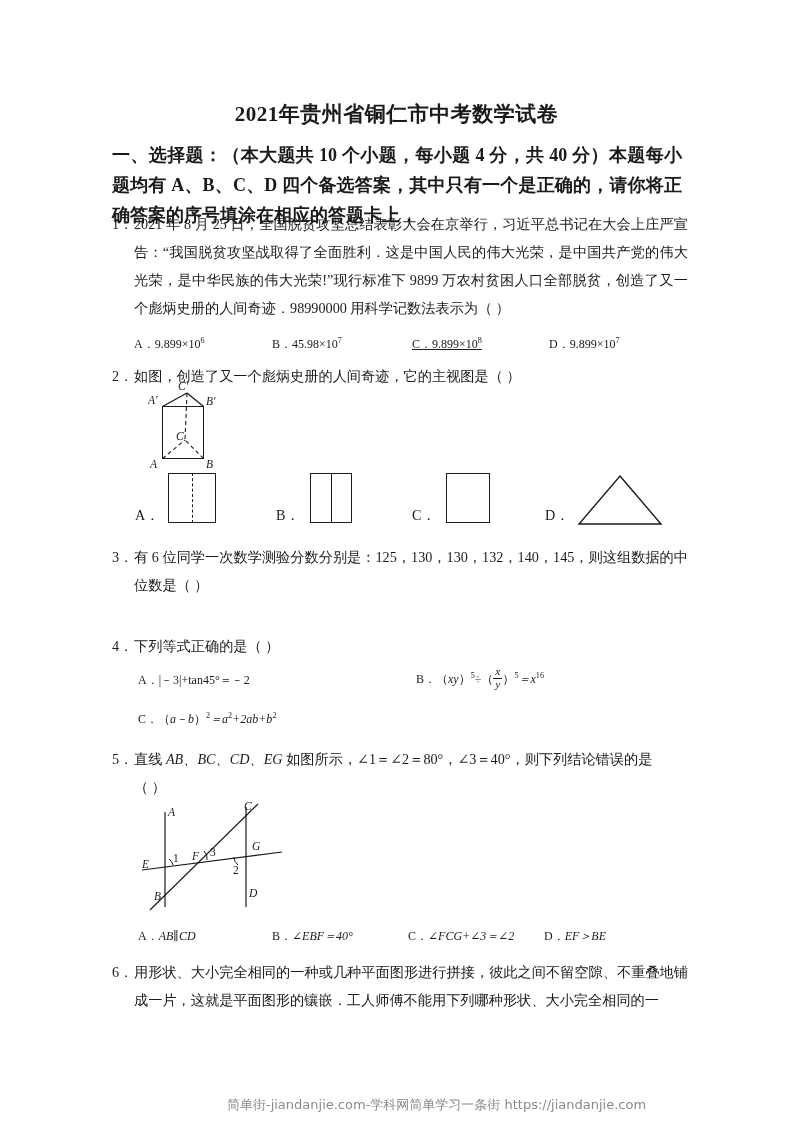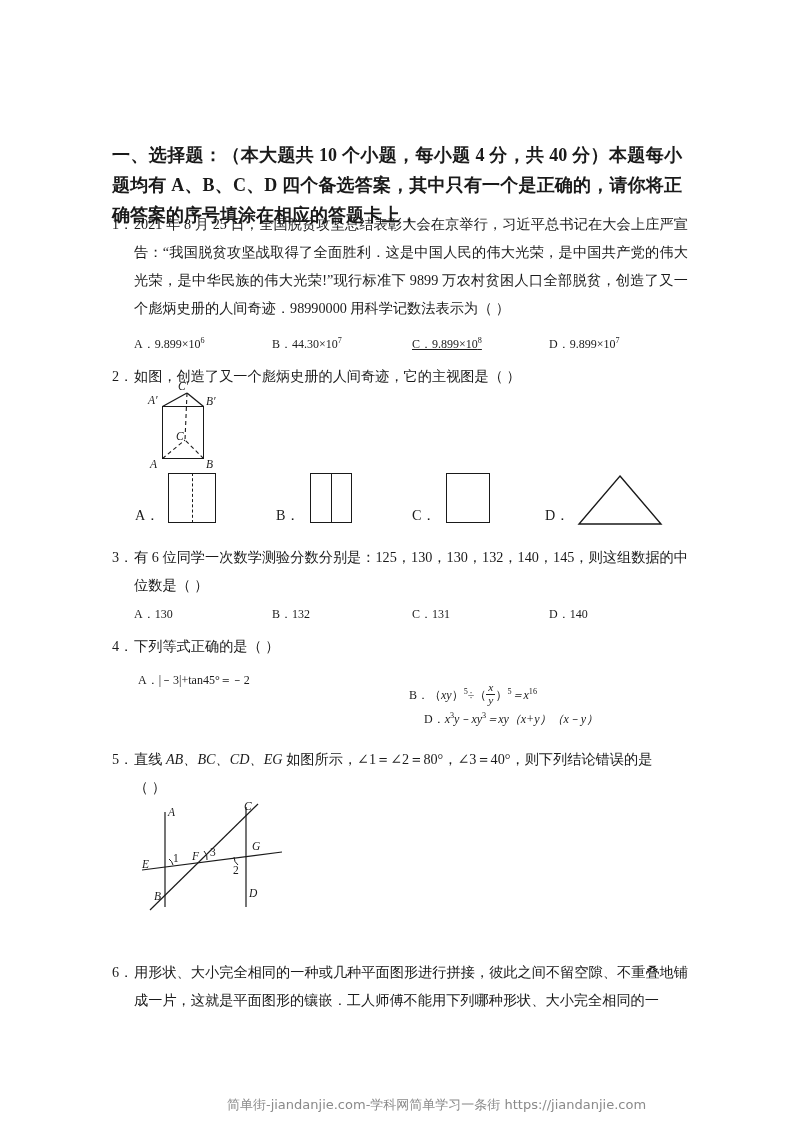--- a/index.html
+++ b/index.html
@@ -106,34 +106,35 @@
     position: absolute;
     border-left: 1.4px solid #1a1a1a;
   }
   .optlabel { position: absolute; font-size: 14.2px; }
 </style>
 </head>
 <body>
 
 <div class="page">
 
+  <div class="doc-title">2021年贵州省铜仁市中考数学试卷</div>
 
   <div class="intro">一、选择题：（本大题共 10 个小题，每小题 4 分，共 40 分）本题每小题均有 A、B、C、D 四个备选答案，其中只有一个是正确的，请你将正确答案的序号填涂在相应的答题卡上．</div>
 
   <div class="q" style="left:112px; top:210px; width:576px;">
     <span class="q-num">1．</span>
     <div class="q-body">2021 年 8 月 25 日，全国脱贫攻坚总结表彰大会在京举行，习近平总书记在大会上庄严宣告：“我国脱贫攻坚战取得了全面胜利．这是中国人民的伟大光荣，是中国共产党的伟大光荣，是中华民族的伟大光荣!”现行标准下 9899 万农村贫困人口全部脱贫，创造了又一个彪炳史册的人间奇迹．98990000 用科学记数法表示为（      ）</div>
   </div>
 
   <div class="opts" style="left:112px; top:327px; width:576px; height:24px;">
     <div class="opt" style="left:22px; top:0;">
       <span>A．</span><span>9.899</span><span>×10</span><sup>6</sup>
     </div>
     <div class="opt" style="left:160px; top:0;">
-      <span>B．</span><span>44.30</span><span>×10</span><sup>7</sup>
+      <span>B．</span><span>45.98</span><span>×10</span><sup>7</sup>
     </div>
     <div class="opt" style="left:300px; top:0;text-decoration:underline;">
       <span>C．</span><span>9.899</span><span>×10</span><sup>8</sup>
     </div>
     <div class="opt" style="left:437px; top:0;">
       <span>D．</span><span>9.899</span><span>×10</span><sup>7</sup>
     </div>
   </div>
 
   <div class="q" style="left:112px; top:362px; width:576px;">
@@ -179,49 +180,35 @@
     <svg style="position:absolute; left:445px; top:5px;" width="90" height="54">
       <polygon points="45,3 86,51 4,51" fill="none" stroke="#1a1a1a" stroke-width="1.4"></polygon>
     </svg>
   </div>
 
   <div class="q" style="left:112px; top:543px; width:576px;">
     <span class="q-num">3．</span>
     <div class="q-body">有 6 位同学一次数学测验分数分别是：125，130，130，132，140，145，则这组数据的中位数是（      ）</div>
   </div>
 
-  <div class="opts" style="left:112px; top:600px; width:576px; height:24px;">
-    <div class="opt" style="left:22px; top:0;">
-      <span>A．</span><span>130</span>
-    </div>
-    <div class="opt" style="left:160px; top:0;">
-      <span>B．</span><span>132</span>
-    </div>
-    <div class="opt" style="left:300px; top:0;">
-      <span>C．</span><span>131</span>
-    </div>
-    <div class="opt" style="left:437px; top:0;">
-      <span>D．</span><span>140</span>
-    </div>
-  </div>
 
   <div class="q" style="left:112px; top:632px; width:576px;">
     <span class="q-num">4．</span>
     <div class="q-body">下列等式正确的是（      ）</div>
   </div>
 
   <div class="opts" style="left:112px; top:666px; width:576px; height:60px;text-decoration:underline;">
     <div class="opt" style="left:26px; top:0;">
       <span>A．</span><span>|﹣3|+tan45°＝﹣2</span>
     </div>
-    <div class="opt" style="left:297px; top:-4px;margin-top:16px;">
+    <div class="opt" style="left:304px; top:-4px;">
       <span>B．</span><span>（</span><span class="it">xy</span><span>）</span><sup>5</sup><span>÷（</span><span class="frac"><span class="num it">x</span><span class="den it">y</span></span><span>）</span><sup>5</sup><span class="it">＝x</span><sup>16</sup>
     </div>
-    <div class="opt" style="left:312px; top:36px;">
-      <span>D．</span><span class="it">x</span><sup>3</sup><span class="it">y﹣xy</span><sup>3</sup><span class="it">＝xy（x+y）（x﹣y）</span>
+    <div class="opt" style="left:26px; top:36px;">
+      <span>C．</span><span>（</span><span class="it">a﹣b</span><span>）</span><sup>2</sup><span class="it">＝a</span><sup>2</sup><span class="it">+2ab+b</span><sup>2</sup>
     </div>
   </div>
 
   <div class="q" style="left:112px; top:745px; width:576px;">
     <span class="q-num">5．</span>
     <div class="q-body"><span>直线 </span><span class="it">AB、BC、CD、EG</span><span> 如图所示，∠1＝∠2＝80°，∠3＝40°，则下列结论错误的是</span><br><span>（      ）</span></div>
   </div>
 
   <div class="figure" style="left:140px; top:802px; width:180px; height:115px;">
     <svg style="position:absolute; left:0; top:0;" width="180" height="115">
@@ -243,20 +230,34 @@
     <span class="lbl" style="left:104px; top:-2px;">C</span>
     <span class="lbl" style="left:109px; top:85px;">D</span>
     <span class="lbl" style="left:2px; top:56px;">E</span>
     <span class="lbl" style="left:52px; top:48px;">F</span>
     <span class="lbl" style="left:112px; top:38px;">G</span>
     <span class="lbl-plain" style="left:33px; top:50px;">1</span>
     <span class="lbl-plain" style="left:93px; top:62px;">2</span>
     <span class="lbl-plain" style="left:70px; top:44px;">3</span>
   </div>
 
+  <div class="opts" style="left:112px; top:922px; width:576px; height:24px;">
+    <div class="opt" style="left:26px; top:0;">
+      <span>A．</span><span class="it">AB∥CD</span>
+    </div>
+    <div class="opt" style="left:160px; top:0;">
+      <span>B．</span><span class="it">∠EBF＝40°</span>
+    </div>
+    <div class="opt" style="left:296px; top:0;">
+      <span>C．</span><span class="it">∠FCG+∠3＝∠2</span>
+    </div>
+    <div class="opt" style="left:432px; top:0;">
+      <span>D．</span><span class="it">EF＞BE</span>
+    </div>
+  </div>
 
   <div class="q" style="left:112px; top:958px; width:576px;">
     <span class="q-num">6．</span>
     <div class="q-body">用形状、大小完全相同的一种或几种平面图形进行拼接，彼此之间不留空隙、不重叠地铺成一片，这就是平面图形的镶嵌．工人师傅不能用下列哪种形状、大小完全相同的一</div>
   </div>
 
   <div class="footer">简单街-jiandanjie.com-学科网简单学习一条街 https://jiandanjie.com</div>
 
 </div>
 

